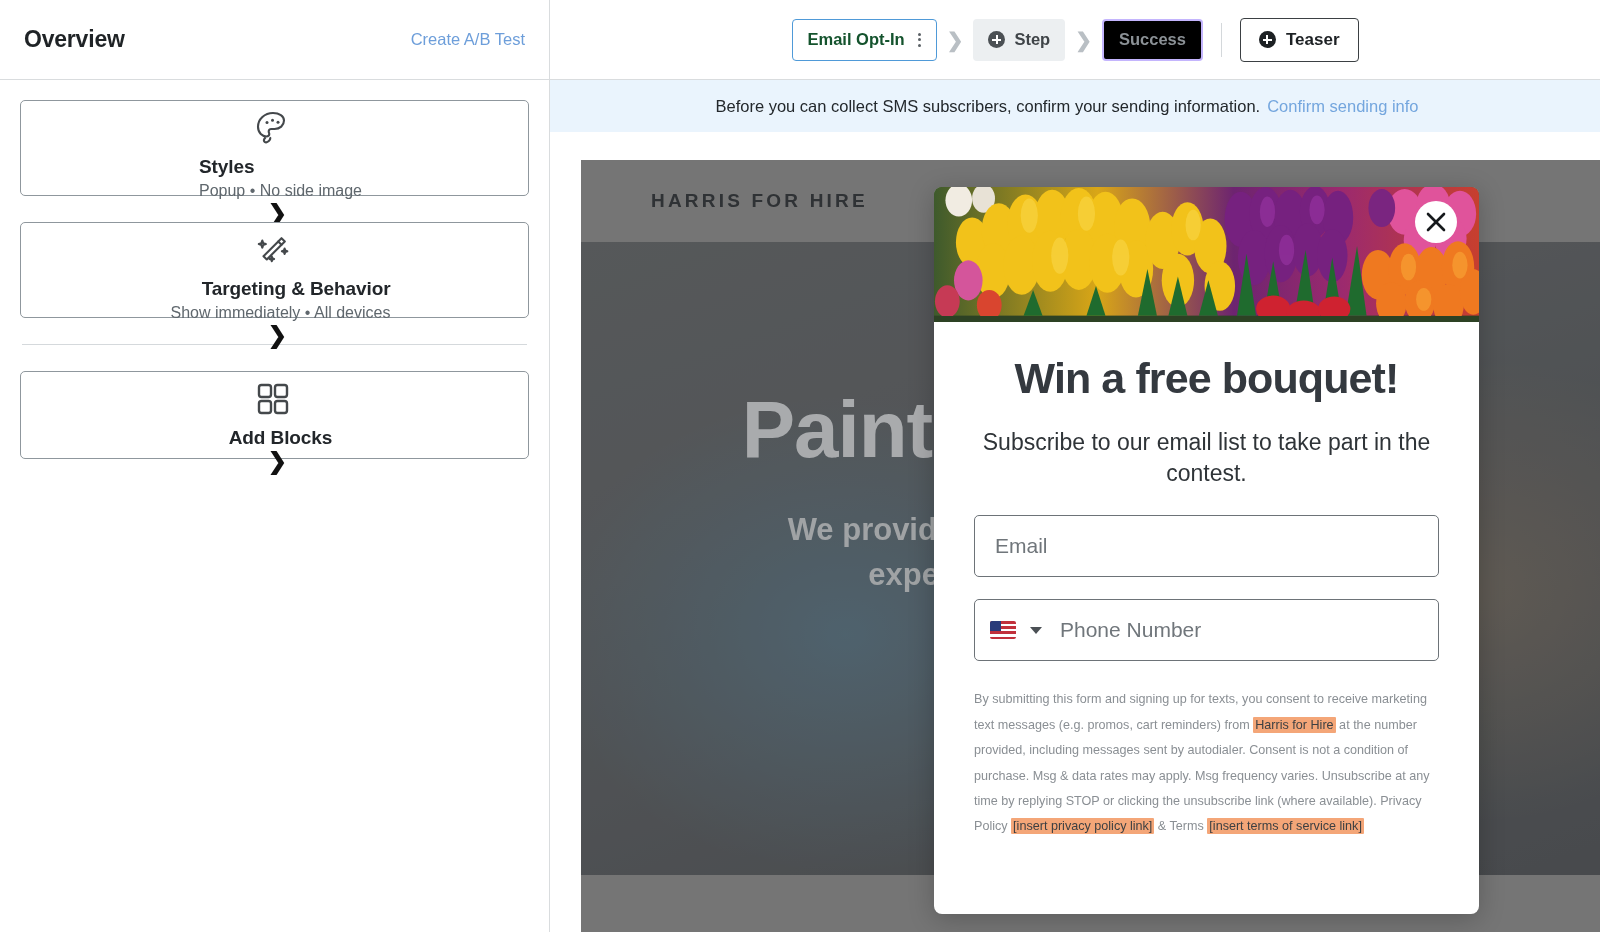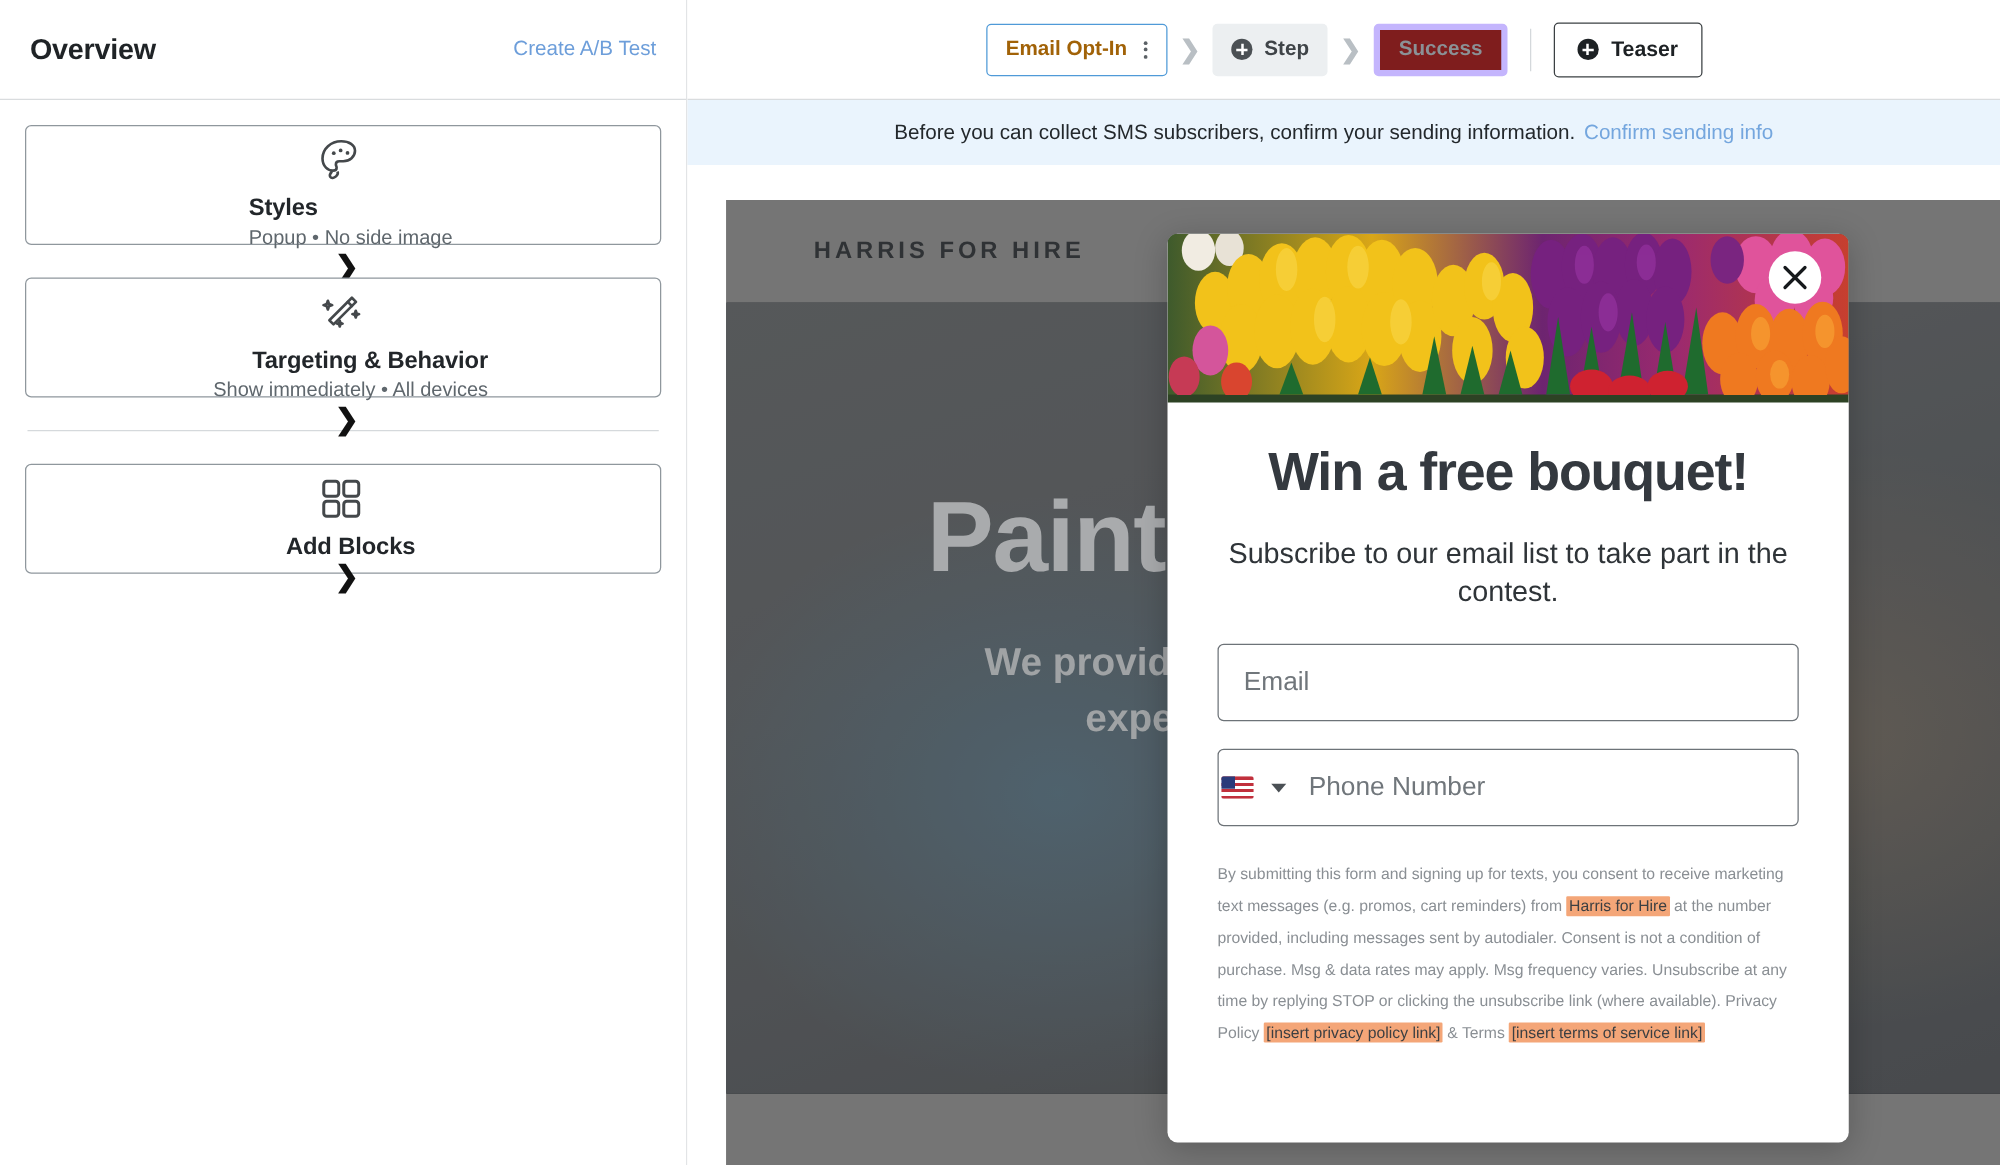--- a/index.html
+++ b/index.html
@@ -77,24 +77,24 @@
     position: relative;
   }
   .steps { display: flex; align-items: center; gap: 0; }
   .step-chip {
     display: flex; align-items: center; gap: 9px;
     height: 42px; padding: 0 15px; border-radius: 4px;
     font-size: 16.5px; font-weight: 700; cursor: pointer;
     white-space: nowrap;
   }
   .step-chip.active {
-    border: 1px solid #4f9ad8; color: #a16207; background: #fff;
+    border: 1px solid #4f9ad8; color: #14532d; background: #fff;
   }
   .step-chip.add { background: #eceff1; color: #3f4448; }
-  .step-chip.success { background: #7f1d1d; color: #8b9196; border: 5px solid #c4b5fd; }
+  .step-chip.success { background: #000000; color: #8b9196; border: 2px solid #c4b5fd; }
   .kebab { display: flex; flex-direction: column; gap: 2.5px; padding-left: 4px; }
   .kebab i { width: 3px; height: 3px; border-radius: 50%; background: #5b6166; display: block; }
   .arrow-sep {
     color: #b9bfc4; font-size: 20px; font-weight: 700; padding: 0 10px;
     user-select: none;
   }
   .vbar { width: 1px; height: 34px; background: #d4d8db; margin: 0 18px; }
   .teaser-btn {
     display: flex; align-items: center; gap: 10px;
     height: 44px; padding: 0 18px;
@@ -197,21 +197,21 @@
     margin-top: 26px; font-size: 23px; color: #2f3438;
     text-align: center; line-height: 1.33;
   }
   .field {
     margin-top: 27px; height: 62px;
     border: 1px solid #6d7378; border-radius: 5px;
     display: flex; align-items: center; padding: 0 20px;
     background: #fff; cursor: text;
   }
   .field-ph { font-size: 21px; color: #70767b; }
-  .phone-field { margin-top: 22px; padding-left: 2px; }
+  .phone-field { margin-top: 22px; padding-left: 15px; }
   .flag {
     width: 26px; height: 18px; flex: 0 0 26px; border-radius: 2px;
     overflow: hidden; position: relative; margin-right: 14px;
     background: #fff;
   }
   .flag .stripes {
     position: absolute; inset: 0;
     background: repeating-linear-gradient(to bottom,
       #c1303c 0 2.6px, #ffffff 2.6px 5.2px);
   }

